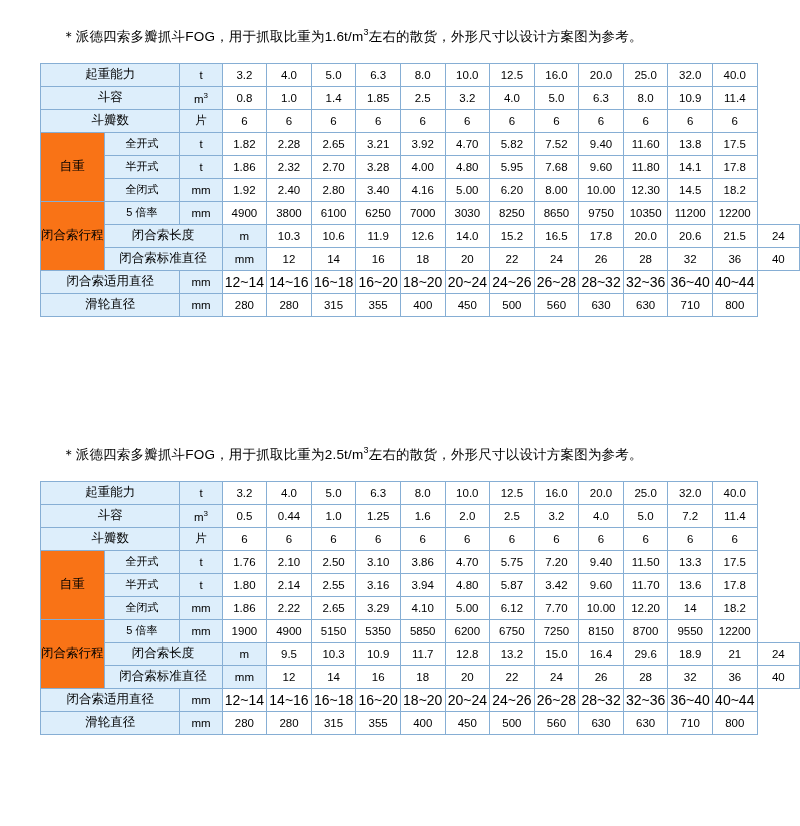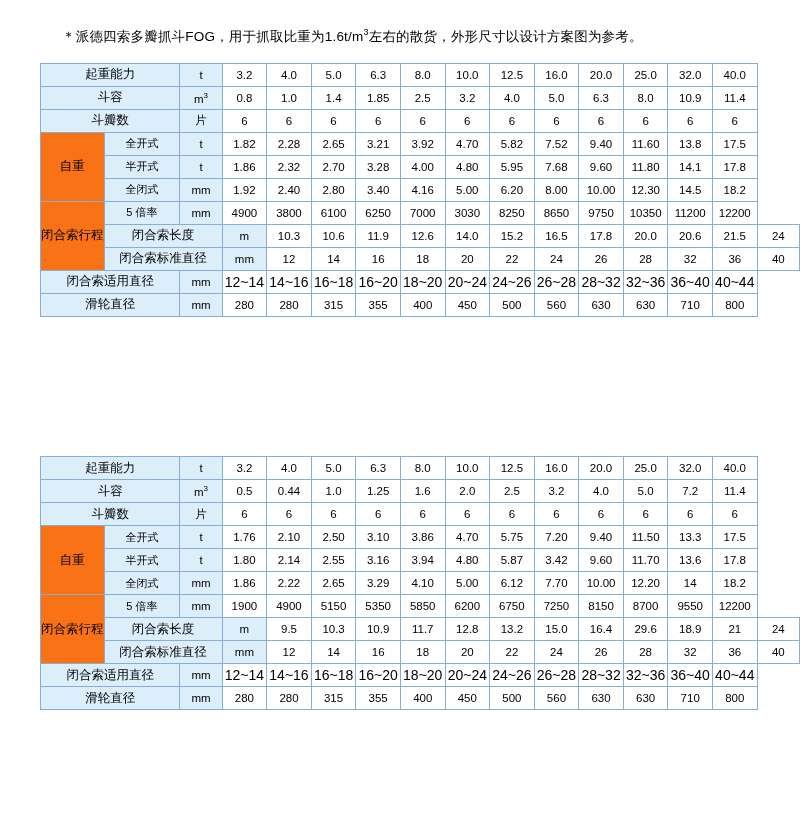--- a/index.html
+++ b/index.html
@@ -276,20 +276,23 @@
               <td class="val">630</td>
               <td class="val">710</td>
               <td class="val">800</td>
             </tr>
           </tbody>
         </table>
     </div>
   </div>
 
   <div class="block block-2">
+    <div class="caption">
+      <span>＊派德四索多瓣抓斗FOG，用于抓取比重为2.5t/m</span><span class="sup">3</span><span>左右的散货，外形尺寸以设计方案图为参考。</span>
+    </div>
     <div class="table-wrap">
       <table class="spec">
           <tbody id="tbody-2">
             <tr>
               <td class="lbl" colspan="2">起重能力</td>
               <td class="unit">t</td>
               <td class="val">3.2</td>
               <td class="val">4.0</td>
               <td class="val">5.0</td>
               <td class="val">6.3</td>

